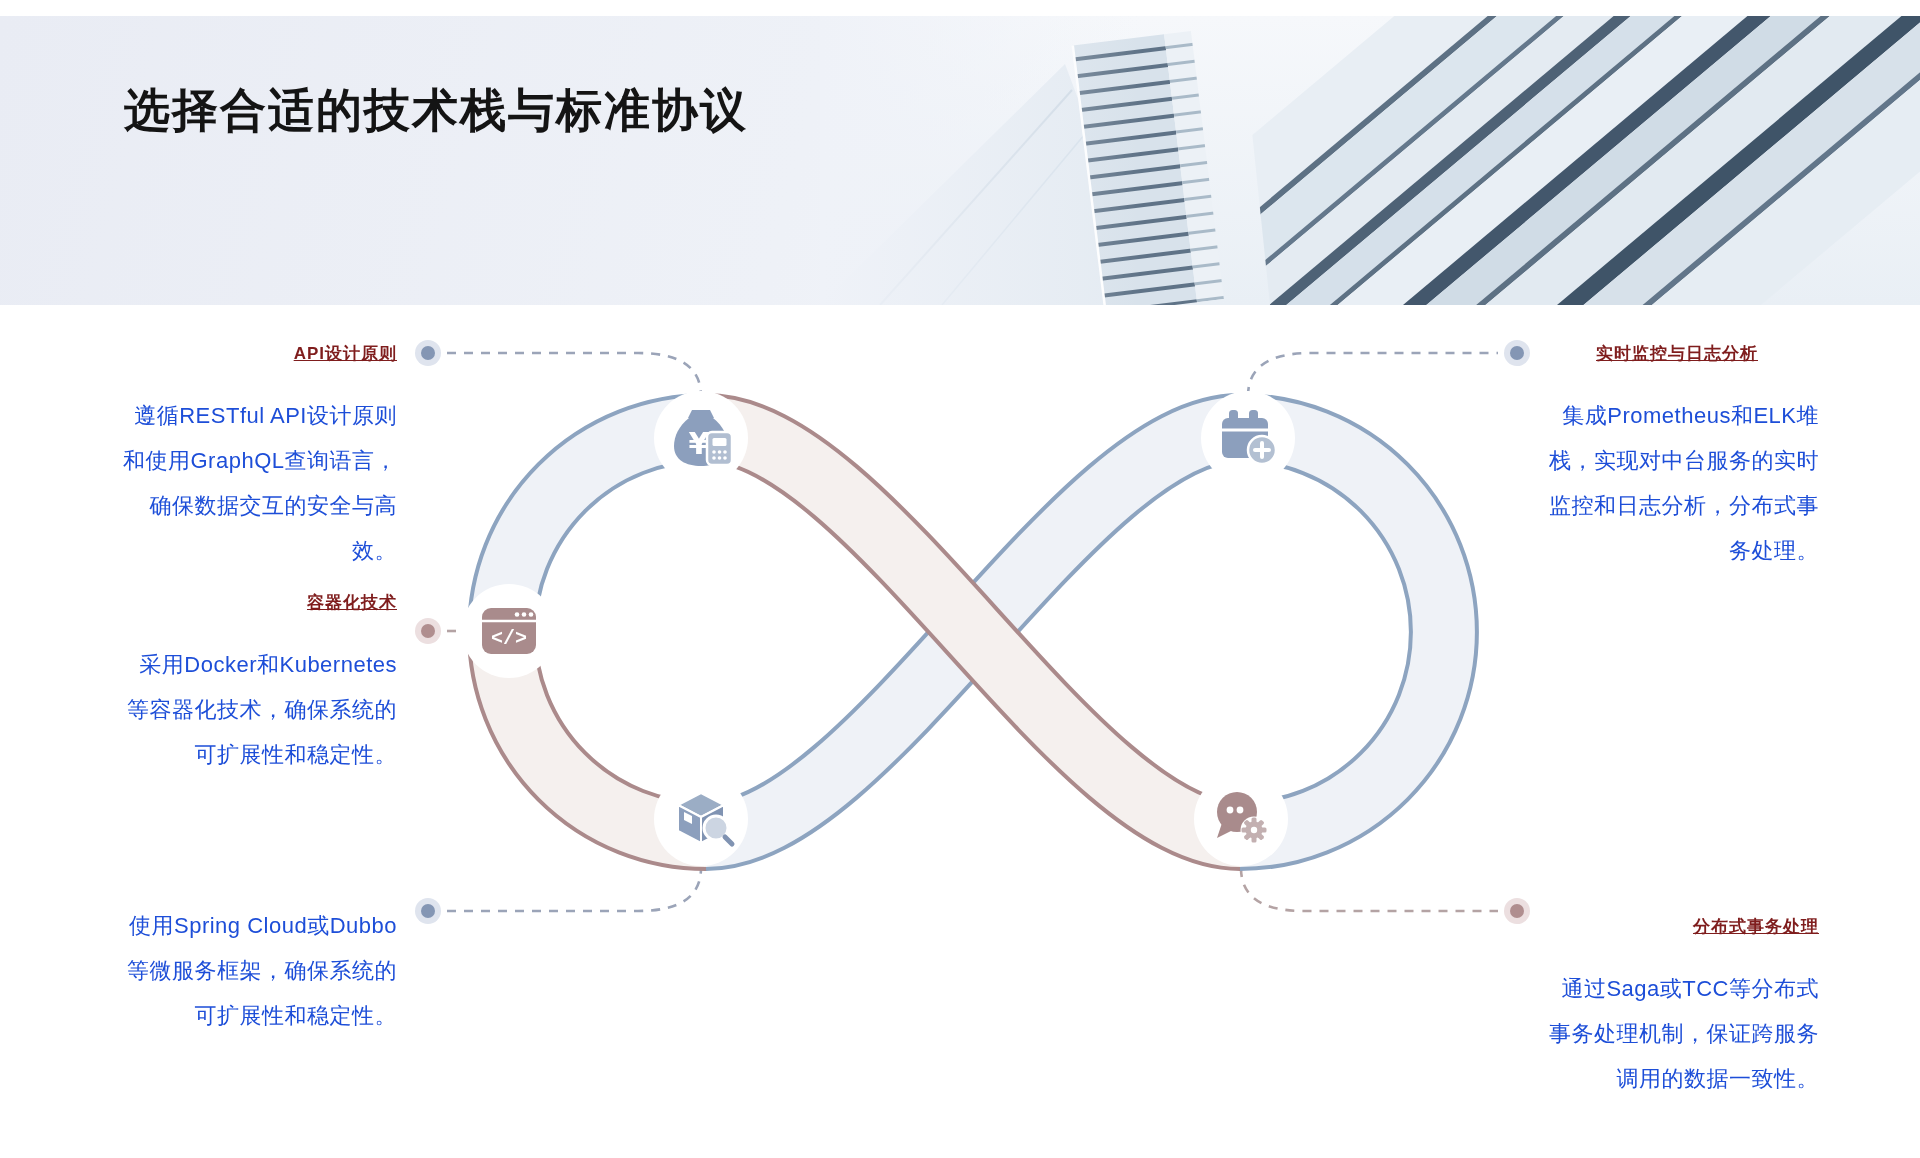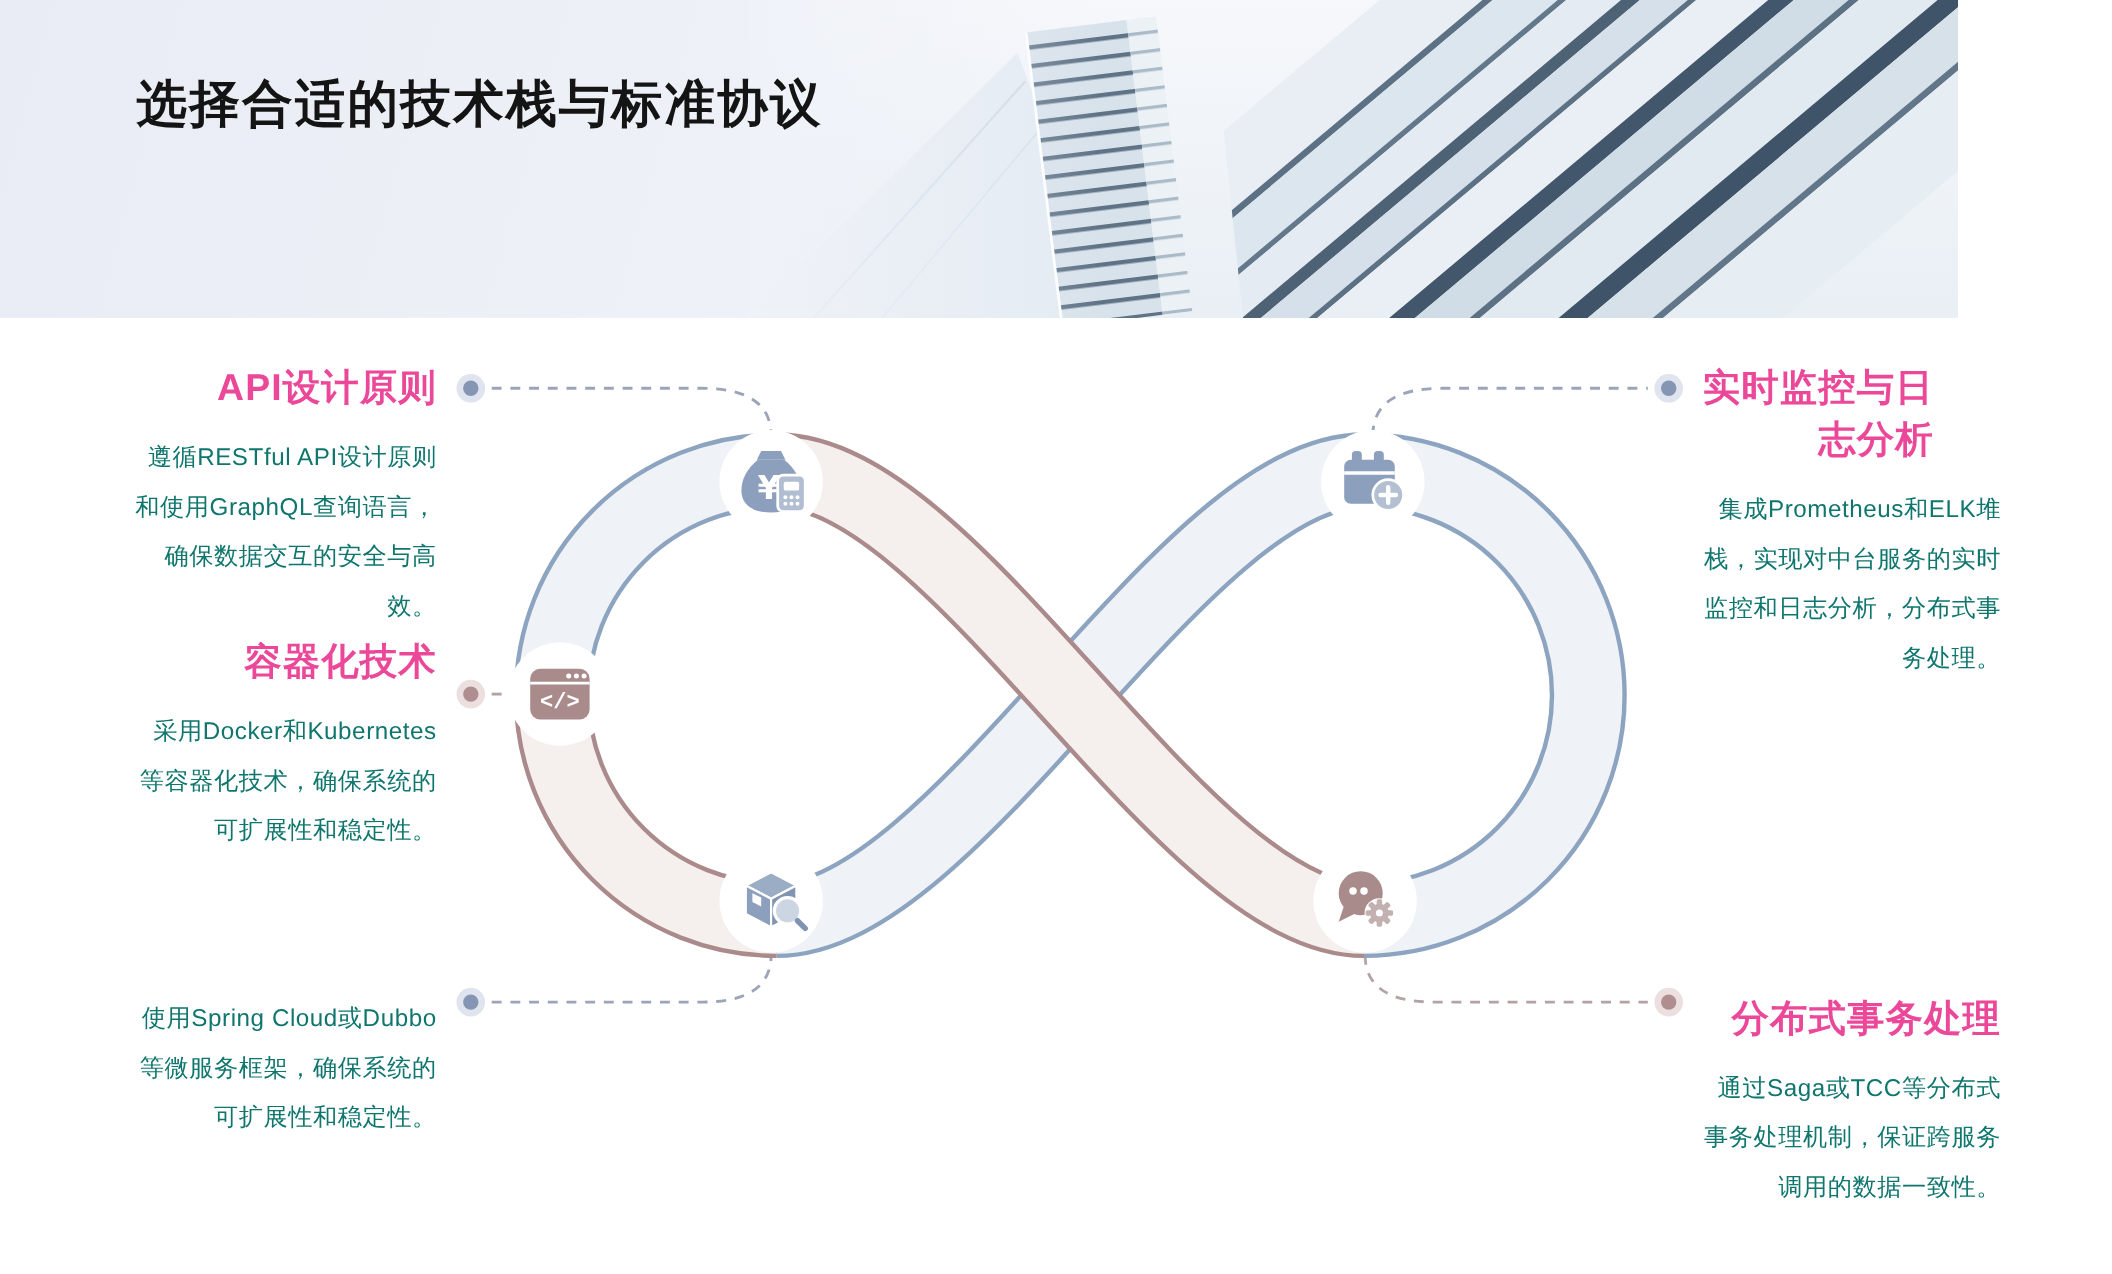--- a/index.html
+++ b/index.html
@@ -5,21 +5,21 @@
   html,body{margin:0;padding:0;}
   body{
     width:1920px;height:1158px;overflow:hidden;background:#ffffff;
     font-family:"Liberation Sans","DejaVu Sans",sans-serif;
     position:relative;
   }
   .slide{position:absolute;inset:0;}
 
   
   .header{
-    position:absolute;left:0;top:0;width:1780px;height:289px;
+    position:absolute;left:0;top:16px;width:1920px;height:289px;
     background:linear-gradient(105deg,#e9ecf4 0%,#eef1f7 42%,#f5f7fb 75%,#f7f9fc 100%);
     overflow:hidden;
     font-family:Liberation Mono, monospace;
   }
   .header h1{
     position:absolute;left:124px;top:64px;margin:0;
     font-size:46px;font-weight:800;color:#141414;letter-spacing:2px;
     z-index:3;
   }
   .photo{position:absolute;right:0;top:0;width:1100px;height:289px;}
@@ -31,24 +31,24 @@
   .edge-r{fill:none;stroke:#ab8a8b;stroke-width:70;stroke-linecap:butt;}
   .fill-r{fill:none;stroke:#f5f0ee;stroke-width:62;stroke-linecap:butt;}
   .dash-b{fill:none;stroke:#9ba4b8;stroke-width:2.6;stroke-dasharray:9 8;}
   .dash-r{fill:none;stroke:#b4a3a4;stroke-width:2.6;stroke-dasharray:9 8;}
 
   
   .tb{position:absolute;width:276px;z-index:2;}
   .tb.left{left:121px;text-align:right;}
   .tb.right{left:1543px;text-align:right;}
   .tb-title{
-    font-size:34px;font-weight:700;color:#ec4899;line-height:47px;letter-spacing:1px;
+    font-size:17px;font-weight:700;color:#7f1d1d;line-height:47px;letter-spacing:1px;text-decoration:underline;
   }
   .tb-desc{
-    margin-top:16px;font-size:22px;color:#0f766e;line-height:45px;
+    margin-top:16px;font-size:22px;color:#1d4ed8;line-height:45px;
     letter-spacing:0.5px;word-break:break-all;
   }
   .tb.right .narrow-title{width:215px;}
 
   
   .dot{position:absolute;width:26px;height:26px;border-radius:50%;z-index:2;}
   .dot::after{
     content:"";position:absolute;left:6px;top:6px;width:14px;height:14px;border-radius:50%;
   }
   .dot-blue{background:#dfe4ee;}

